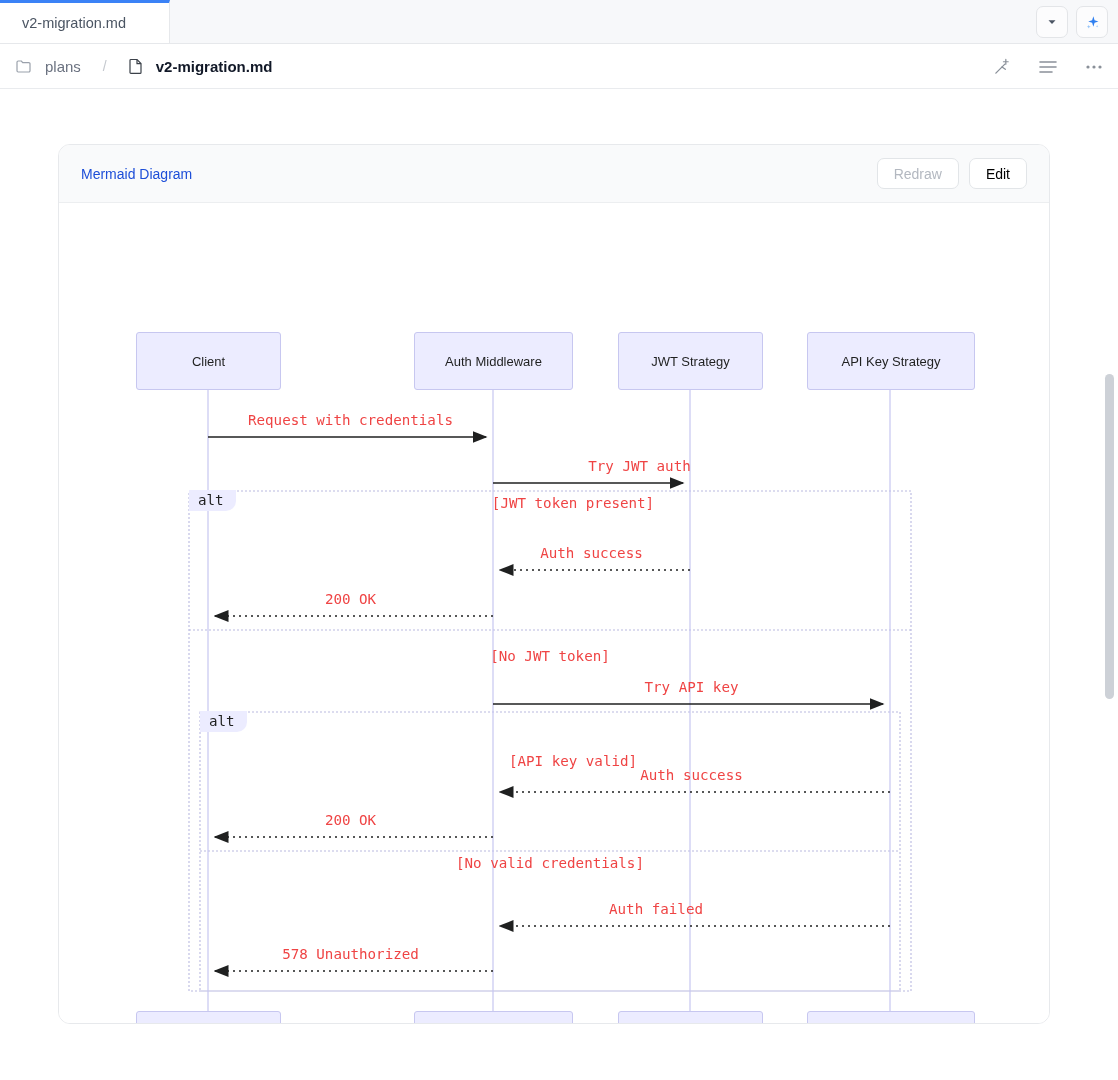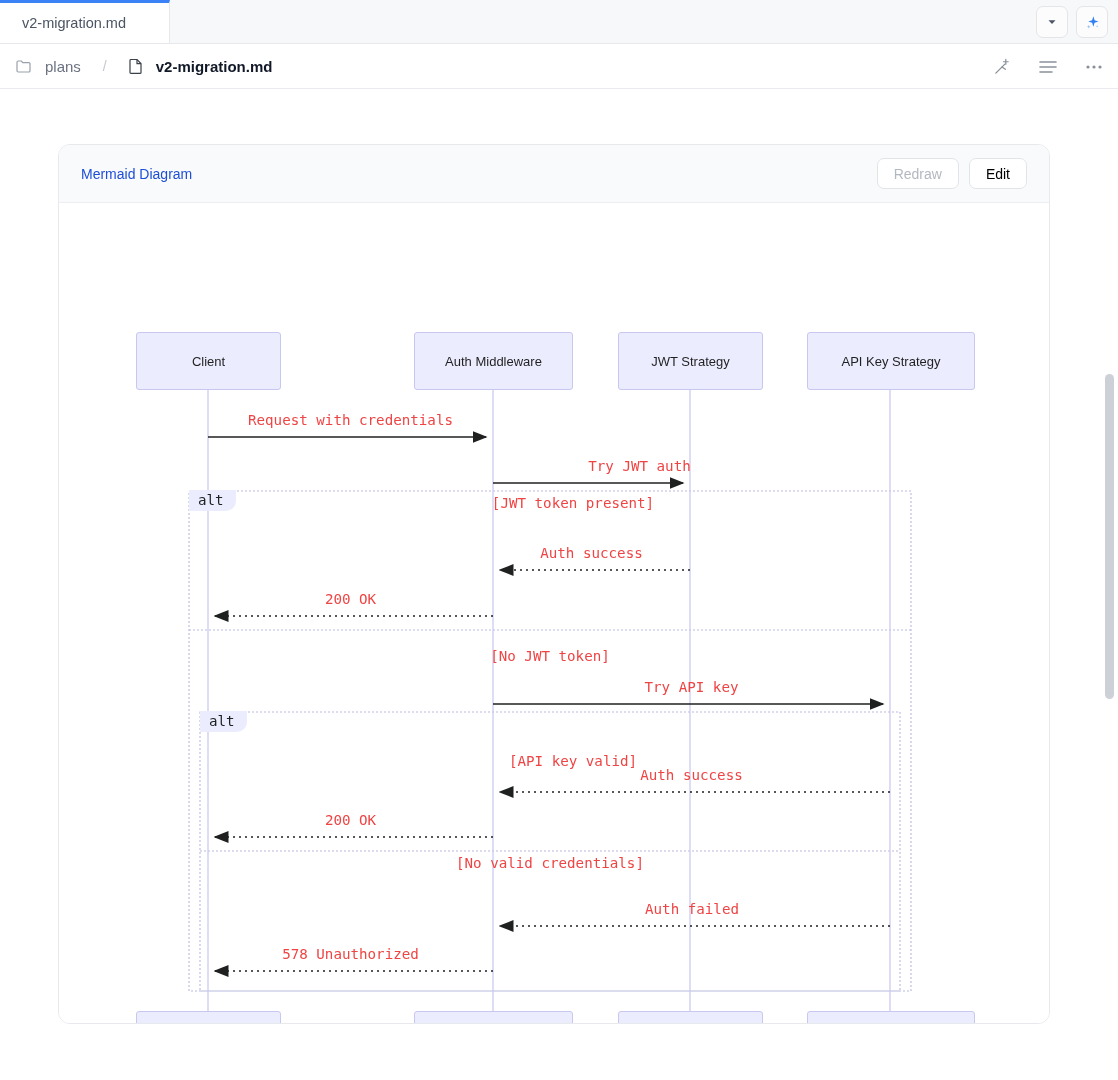--- a/index.html
+++ b/index.html
@@ -252,21 +252,21 @@
           <div class="mlabel ctr" style="left: 514px; top: 514px; margin-top: 36px;">[API key valid]</div>
           <div class="mlabel ctr" style="left: 491px; top: 652px;">[No valid credentials]</div>
           <div class="alt-tag" style="left: 141px; top: 508px;">alt</div>
           <div class="mlabel ctr" style="left: 291.5px; top: 209px;">Request with credentials</div>
           <div class="mlabel ctr" style="left: 532.5px; top: 255px; margin-left: 48px;">Try JWT auth</div>
           <div class="mlabel ctr" style="left: 532.5px; top: 342px;">Auth success</div>
           <div class="mlabel ctr" style="left: 291.5px; top: 388px;">200 OK</div>
           <div class="mlabel ctr" style="left: 632.5px; top: 476px;">Try API key</div>
           <div class="mlabel ctr" style="left: 632.5px; top: 564px;">Auth success</div>
           <div class="mlabel ctr" style="left: 291.5px; top: 609px;">200 OK</div>
-          <div class="mlabel ctr" style="left: 633px; top: 698px;">Auth failed</div>
+          <div class="mlabel ctr" style="left: 597px; top: 698px;">Auth failed</div>
           <div class="mlabel ctr" style="left: 291.5px; top: 743px;">578 Unauthorized</div>
           <div class="actor-box" style="left: 77px; top: 129px; width: 145px; height: 58px;">Client</div>
           <div class="actor-box" style="left: 355px; top: 129px; width: 159px; height: 58px;">Auth Middleware</div>
           <div class="actor-box" style="left: 559px; top: 129px; width: 145px; height: 58px;">JWT Strategy</div>
           <div class="actor-box" style="left: 748px; top: 129px; width: 168px; height: 58px;">API Key Strategy</div>
           <div class="actor-box" style="left: 77px; top: 808px; width: 145px; height: 58px;">Client</div>
           <div class="actor-box" style="left: 355px; top: 808px; width: 159px; height: 58px;">Auth Middleware</div>
           <div class="actor-box" style="left: 559px; top: 808px; width: 145px; height: 58px;">JWT Strategy</div>
           <div class="actor-box" style="left: 748px; top: 808px; width: 168px; height: 58px;">API Key Strategy</div>
         </div>

